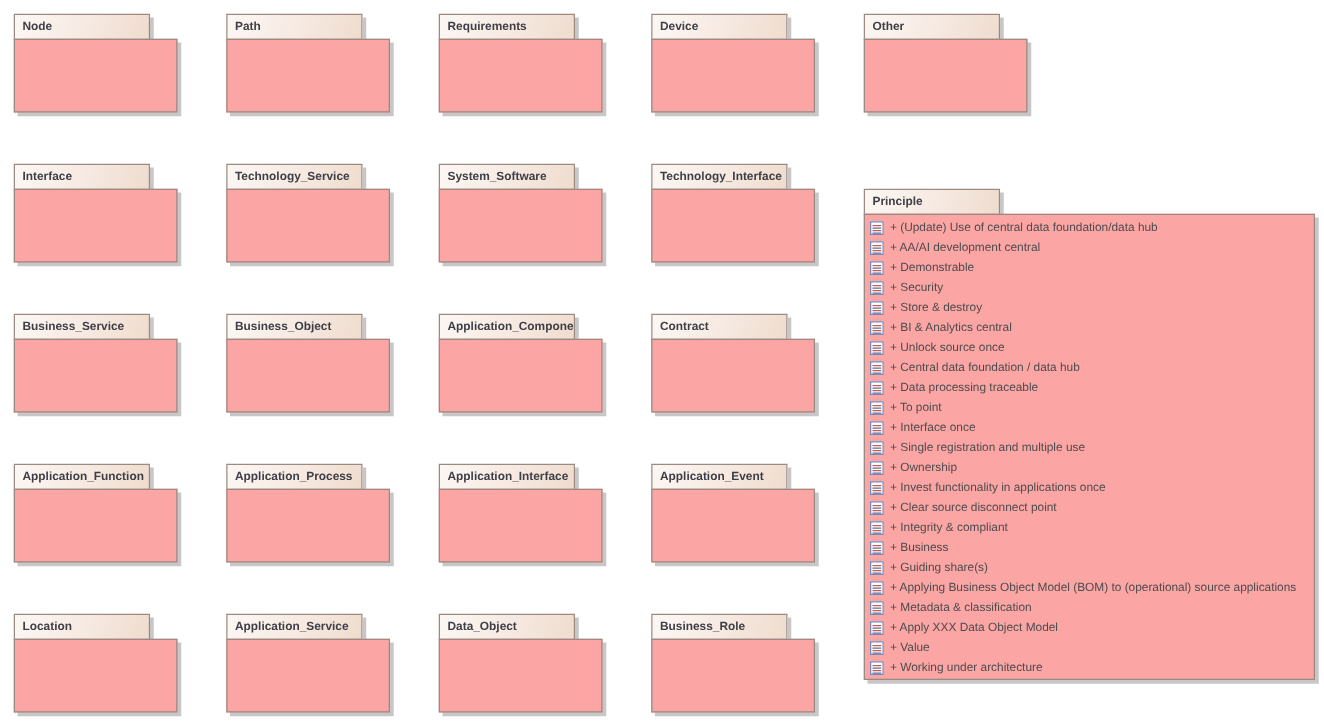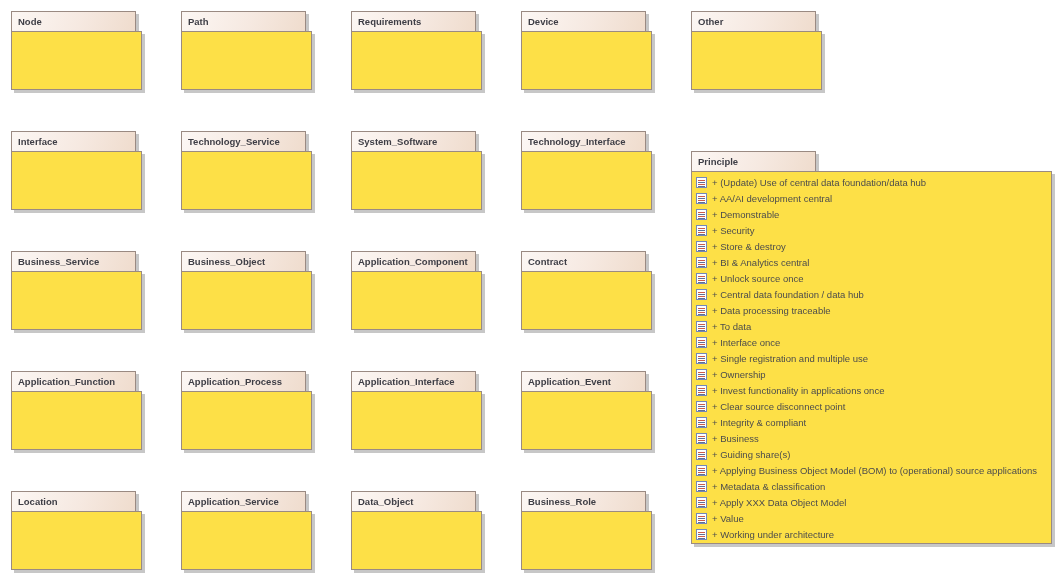--- a/index.html
+++ b/index.html
@@ -11,39 +11,39 @@
     position:relative;
     width:1059px;
     height:580px;
     background:#ffffff;
     overflow:hidden;
   }
   .pkg{position:absolute;}
   .tab{
     position:absolute;
     left:0; top:0;
-    width:125px; height:21px;
+    width:109px; height:21px;
     box-sizing:border-box;
     background:linear-gradient(110deg,#fcf7f4 0%,#f6e9e1 55%,#efdccd 100%);
     border:1px solid #9a8a82;
     box-shadow:3px 3px 0 #c7c7c7;
     font-size:9.5px;
     font-weight:bold;
     color:#3e3e46;
     line-height:19px;
     padding-left:6px;
     white-space:nowrap;
     overflow:hidden;
   }
   .body{
     position:absolute;
     left:0; top:20px;
     width:131px; height:59px;
     box-sizing:border-box;
-    background:#fde047;
+    background:#fca5a5;
     border:1px solid #9a8a82;
     box-shadow:3px 3px 0 #c7c7c7;
   }
   .pbody{
     width:361px; height:373px;
     padding-top:2px;
     overflow:hidden;
   }
   .prow{
     height:16px;
@@ -201,21 +201,21 @@
       <div class="prow">
           <span class="eicon"></span>
           <span class="ptext">+ Central data foundation / data hub</span>
         </div>
       <div class="prow">
           <span class="eicon"></span>
           <span class="ptext">+ Data processing traceable</span>
         </div>
       <div class="prow">
           <span class="eicon"></span>
-          <span class="ptext">+ To data</span>
+          <span class="ptext">+ To point</span>
         </div>
       <div class="prow">
           <span class="eicon"></span>
           <span class="ptext">+ Interface once</span>
         </div>
       <div class="prow">
           <span class="eicon"></span>
           <span class="ptext">+ Single registration and multiple use</span>
         </div>
       <div class="prow">

